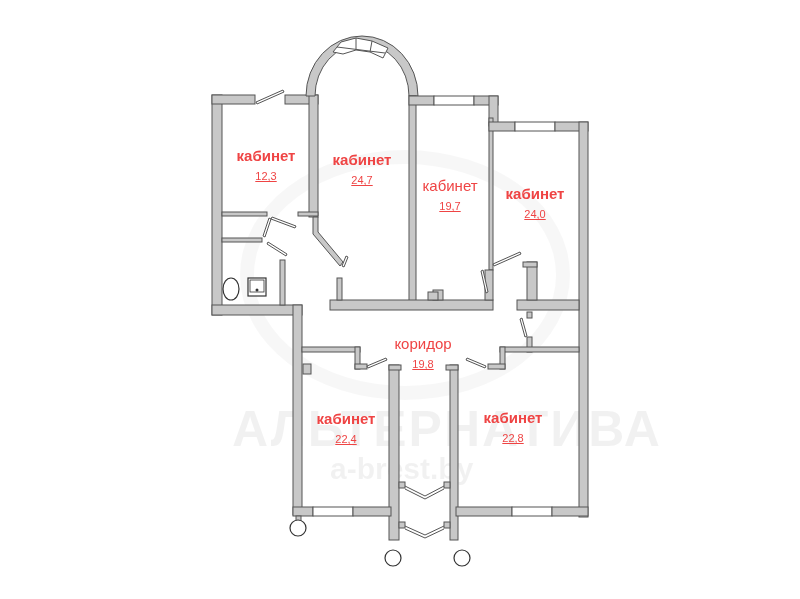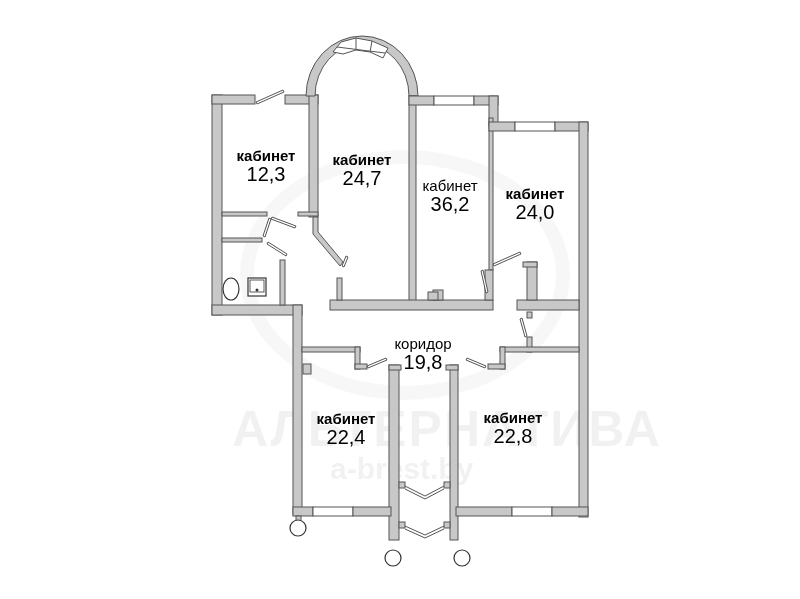--- a/index.html
+++ b/index.html
@@ -3,22 +3,22 @@
 <meta charset="utf-8">
 <style>
   html, body { margin: 0; padding: 0; background: #ffffff; }
   body { width: 800px; height: 599px; position: relative; overflow: hidden; font-family: "Liberation Sans", sans-serif; }
   #plan { position: absolute; left: 0; top: 0; width: 800px; height: 599px; }
   .wall { fill: #c8c8c8; stroke: #555555; stroke-width: 1; }
   .wall-line { stroke: #555555; stroke-width: 1; fill: none; }
   .win { fill: #ffffff; stroke: #555555; stroke-width: 1; }
   .door { stroke: #555555; stroke-width: 1; fill: #ffffff; }
   .fix { fill: #ffffff; stroke: #333333; stroke-width: 1.2; }
-  .label { position: absolute; text-align: center; color: #000000; font-weight: bold; font-size: 15px; line-height: 19px; transform: translateX(-50%); }
-  .label .area { display: inline-block; font-size: 20px; font-weight: normal; }
+  .label { position: absolute; text-align: center; color: #ef4444; font-weight: bold; font-size: 15px; line-height: 19px; transform: translateX(-50%); }
+  .label .area { display: inline-block; text-decoration: underline; font-size: 11px; font-weight: normal; }
   .label .area.bold { font-weight: bold; }
   .label .name { display: block; white-space: nowrap; }
   .wm { position: absolute; color: #000; opacity: 0.05; font-weight: bold; white-space: nowrap; }
   .wm-logo { position: absolute; left: 240px; top: 150px; width: 330px; height: 250px; border-radius: 50%; border: 14px solid rgba(0,0,0,0.03); box-sizing: border-box; }
 </style>
 </head>
 <body>
 
 <div class="wm-logo"></div>
 <div class="wm" style="left:232px; top:400px; font-size:50px; letter-spacing:2px;">АЛЬТЕРНАТИВА</div>
@@ -145,21 +145,21 @@
 <div class="label" style="left:266px; top:146px;">
   <span class="name">кабинет</span>
   <span class="area bold" style="font-weight:normal">12,3</span>
 </div>
 <div class="label" style="left:362px; top:150px;">
   <span class="name">кабинет</span>
   <span class="area">24,7</span>
 </div>
 <div class="label" style="left:450px; top:176px; font-weight:normal;">
   <span class="name" style="font-weight:normal">кабинет</span>
-  <span class="area">36,2</span>
+  <span class="area">19,7</span>
 </div>
 <div class="label" style="left:535px; top:184px;">
   <span class="name">кабинет</span>
   <span class="area">24,0</span>
 </div>
 <div class="label" style="left:423px; top:334px; font-weight:normal;">
   <span class="name">коридор</span>
   <span class="area">19,8</span>
 </div>
 <div class="label" style="left:346px; top:409px;">

